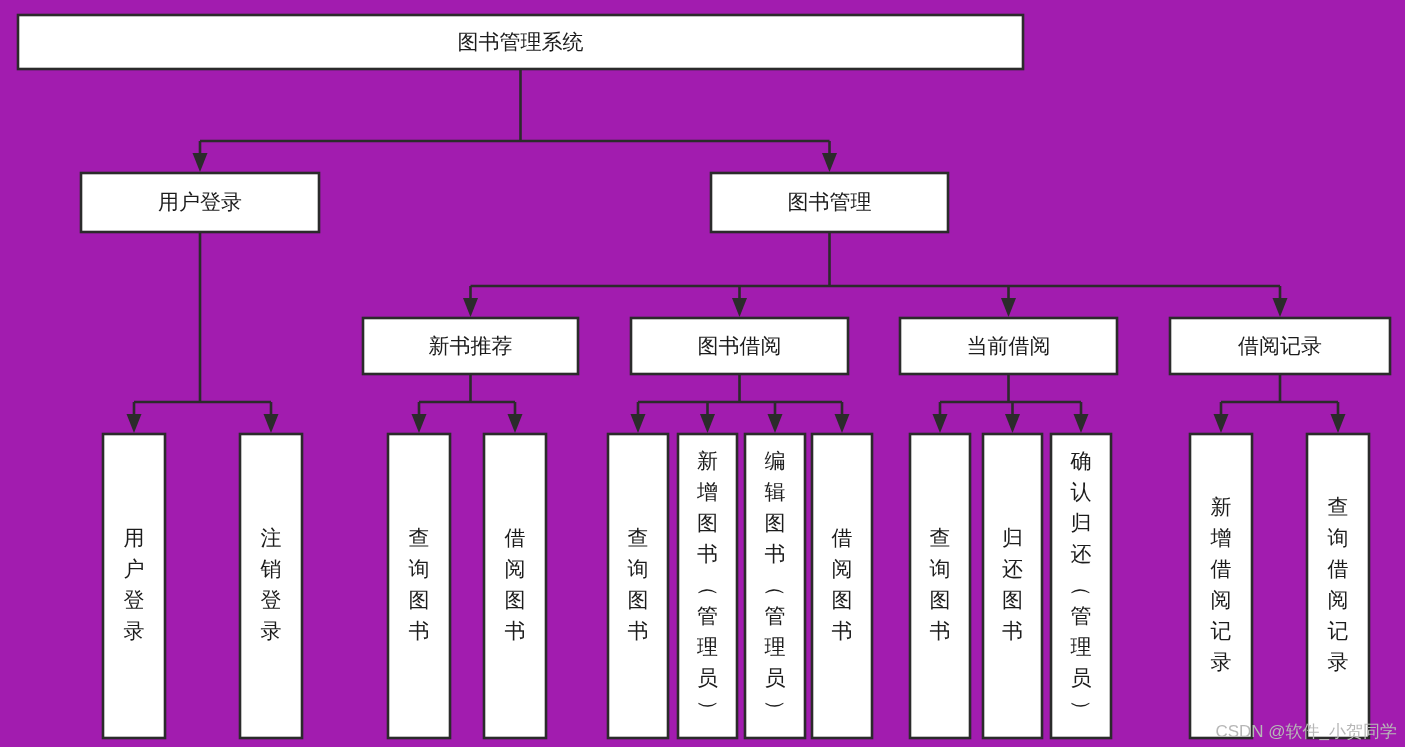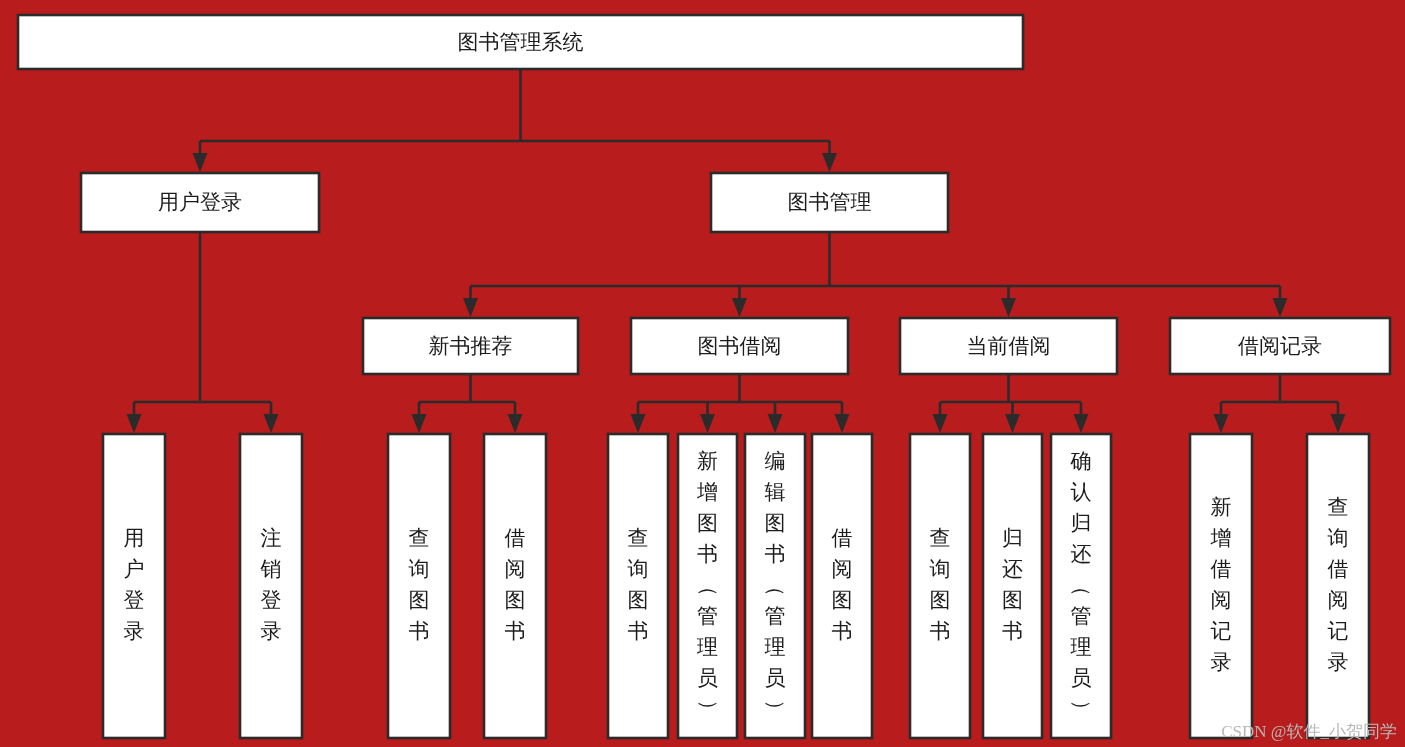--- a/index.html
+++ b/index.html
@@ -7,21 +7,21 @@
     padding: 0;
     background: #ffffff;
   }
   body {
     font-family: "Liberation Sans", "DejaVu Sans", sans-serif;
   }
   #diagram-root {
     position: relative;
     width: 1405px;
     height: 747px;
-    background: #b91c1c;
+    background: #a21caf;
     overflow: hidden;
   }
   svg#flowchart {
     position: absolute;
     left: 0;
     top: 0;
     width: 1405px;
     height: 747px;
     display: block;
   }
@@ -51,21 +51,21 @@
     font-family: "Liberation Sans", "DejaVu Sans", sans-serif;
     font-size: 21px;
     fill: #1c1c1c;
     text-anchor: middle;
     dominant-baseline: middle;
   }
   .watermark {
     position: absolute;
     right: 8px;
     bottom: 4px;
-    font-family: Liberation Serif, serif;
+    font-family: Liberation Sans, sans-serif;
     font-size: 17px;
     color: #b7b7b7;
     white-space: nowrap;
     user-select: none;
   }
 </style>
 </head>
 <body>
 
 <div id="diagram-root">

